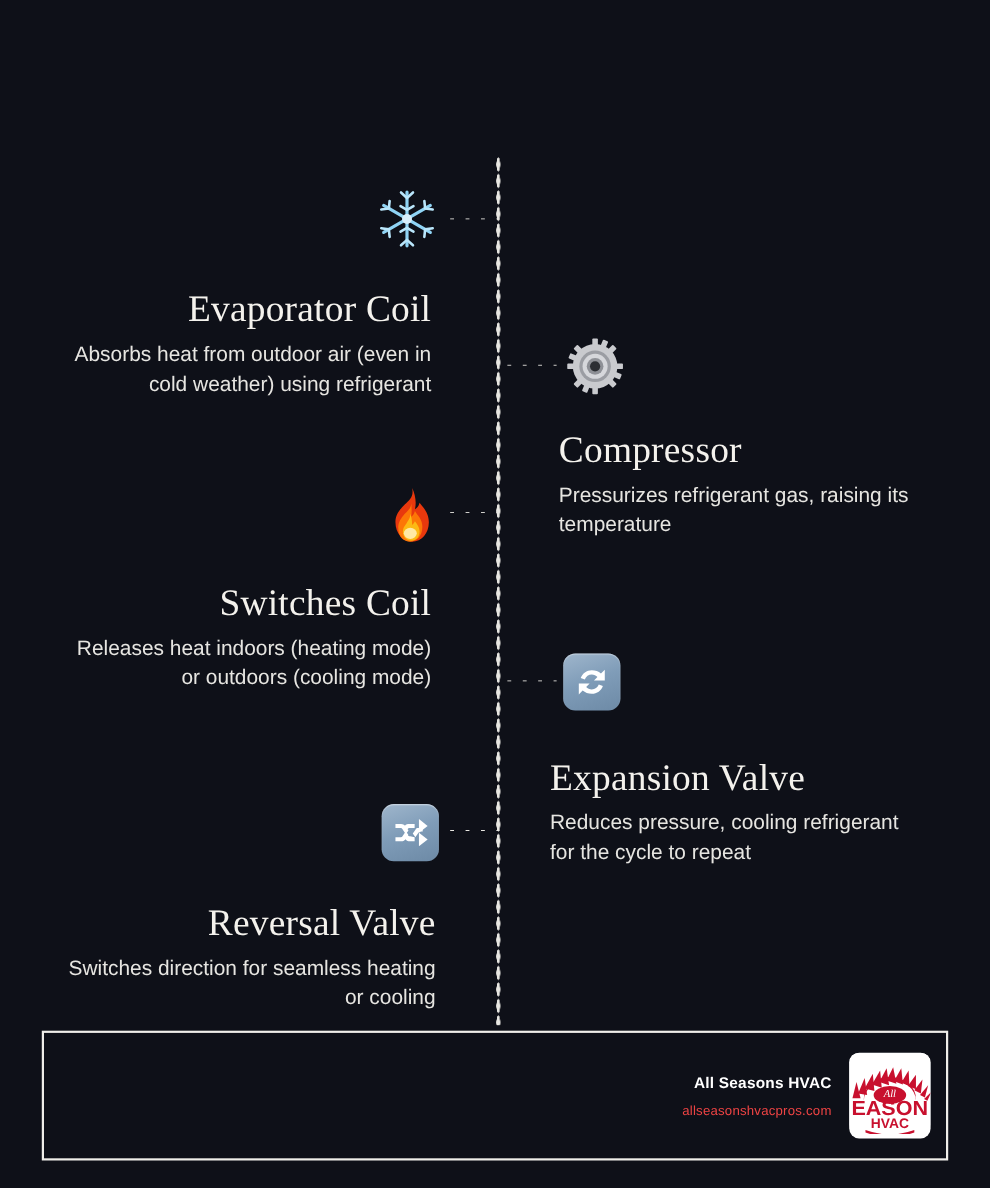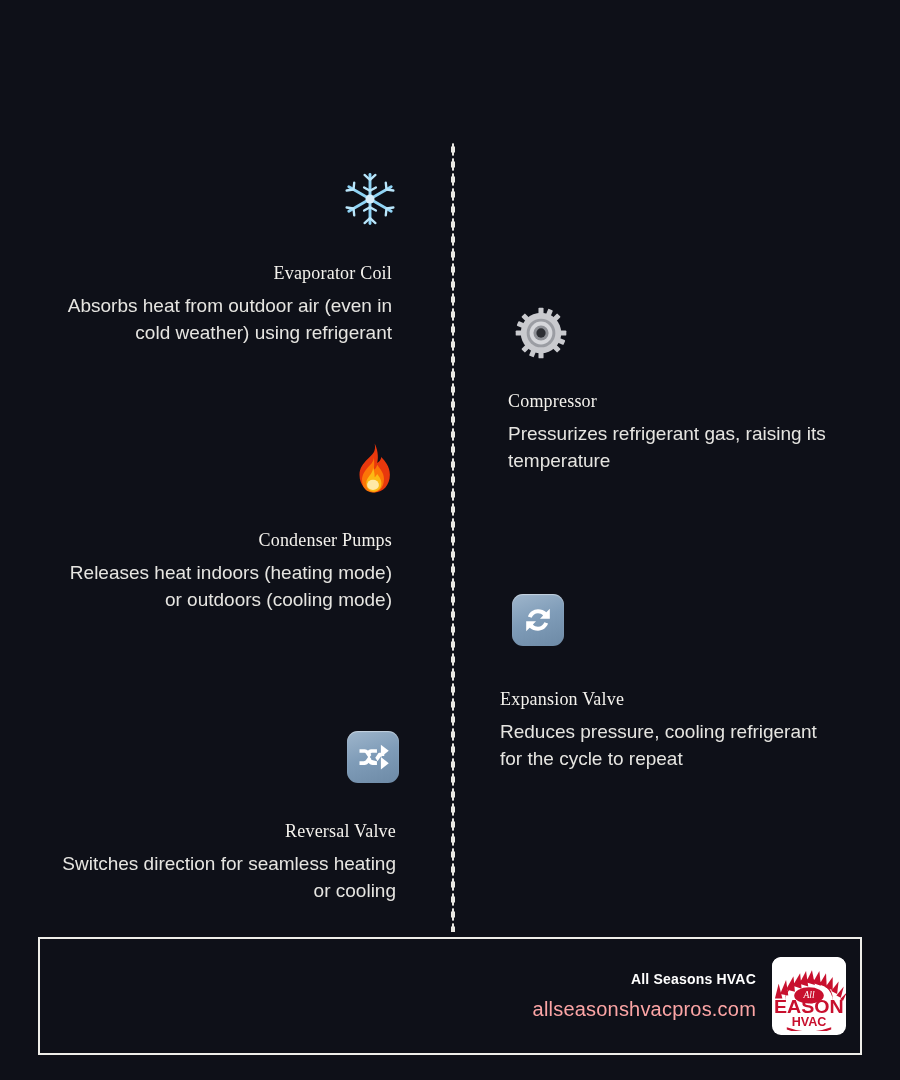--- a/index.html
+++ b/index.html
@@ -66,21 +66,21 @@
     background-repeat:repeat-x;
     background-position:left center;
   }
 
   .step-text{ position:absolute; width:340px; }
   .step-text.left  { text-align:right; }
   .step-text.right { text-align:left; }
 
   .step-title{
     font-family:"Liberation Serif", serif;
-    font-size:18px;
+    font-size:34px;
     color:#f4f2ed;
     letter-spacing:0.2px;
     margin-bottom:9px;
     white-space:nowrap;
     font-weight:400;
   }
   .step-desc{
     font-size:19px;
     line-height:1.42;
     color:#e6e5e1;
@@ -99,21 +99,21 @@
     height:100%;
     display:flex; align-items:center; justify-content:flex-end;
     gap:16px;
   }
   .footer-text{ text-align:right; }
   .brand-name{
     font-size:14px; font-weight:bold; color:#ffffff;
     letter-spacing:0.2px; margin-bottom:11px;
   }
   .brand-url{
-    font-size:20px; color:#fca5a5; letter-spacing:0.2px;
+    font-size:12px; color:#ef4444; letter-spacing:0.2px;
   }
 
   
   .logo{
     width:74px; height:78px;
     background:#ffffff;
     border-radius:9px;
     position:relative;
     overflow:hidden;
     flex:0 0 auto;
@@ -202,21 +202,21 @@
     <div class="step-icon" style="left:343px; top:438px;">
       <svg viewBox="0 0 64 64" width="54" height="54" aria-hidden="true">
         <path d="M34 3c2 10-3 13-8 18-6 6-10 11-10 19 0 12 8 21 18 21s18-9 18-21c0-10-6-16-10-21-1 4-3 6-5 7 2-8 0-17-3-23z" fill="#e8380d"></path>
         <path d="M33 16c1 8-3 11-7 15-4 5-7 9-7 15 0 10 6 15 13 15s13-6 13-16c0-8-5-12-8-17-1 3-2 5-4 6 1-7 0-14-0-18z" fill="#fc7607"></path>
         <path d="M32 31c0 5-2 7-4 10-2 3-4 5-4 9 0 6 4 10 9 10s9-4 9-10c0-5-3-8-5-11-1 2-2 3-3 4 0-5-1-9-2-12z" fill="#fcb914"></path>
         <ellipse cx="32" cy="52" rx="7" ry="6" fill="#ffe9a6"></ellipse>
       </svg>
     </div>
     <div class="connector" style="left:404px; top:464px; width:50px;"></div>
     <div class="step-text left" style="left:52px; top:530px;">
-      <div class="step-title">Condenser Pumps</div>
+      <div class="step-title">Switches Coil</div>
       <div class="step-desc">Releases heat indoors (heating mode) or outdoors (cooling mode)</div>
     </div>
   </div>
 
   <div class="step">
     <div class="step-icon" style="left:508px; top:590px;">
       <div class="tile">
         <svg viewBox="0 0 64 64" aria-hidden="true">
           <path d="M32 13c-8.3 0-15.3 5.3-17.9 12.7l6.6 2.3C22.5 23.2 26.8 20 32 20c3.6 0 6.8 1.5 9.1 4l-5.6 5.6H53V12l-6.2 6.2C42.9 14.9 37.7 13 32 13z"></path>
           <path d="M32 51c8.3 0 15.3-5.3 17.9-12.7l-6.6-2.3C41.5 40.8 37.2 44 32 44c-3.6 0-6.8-1.5-9.1-4l5.6-5.6H11V52l6.2-6.2C21.1 49.1 26.3 51 32 51z"></path>

